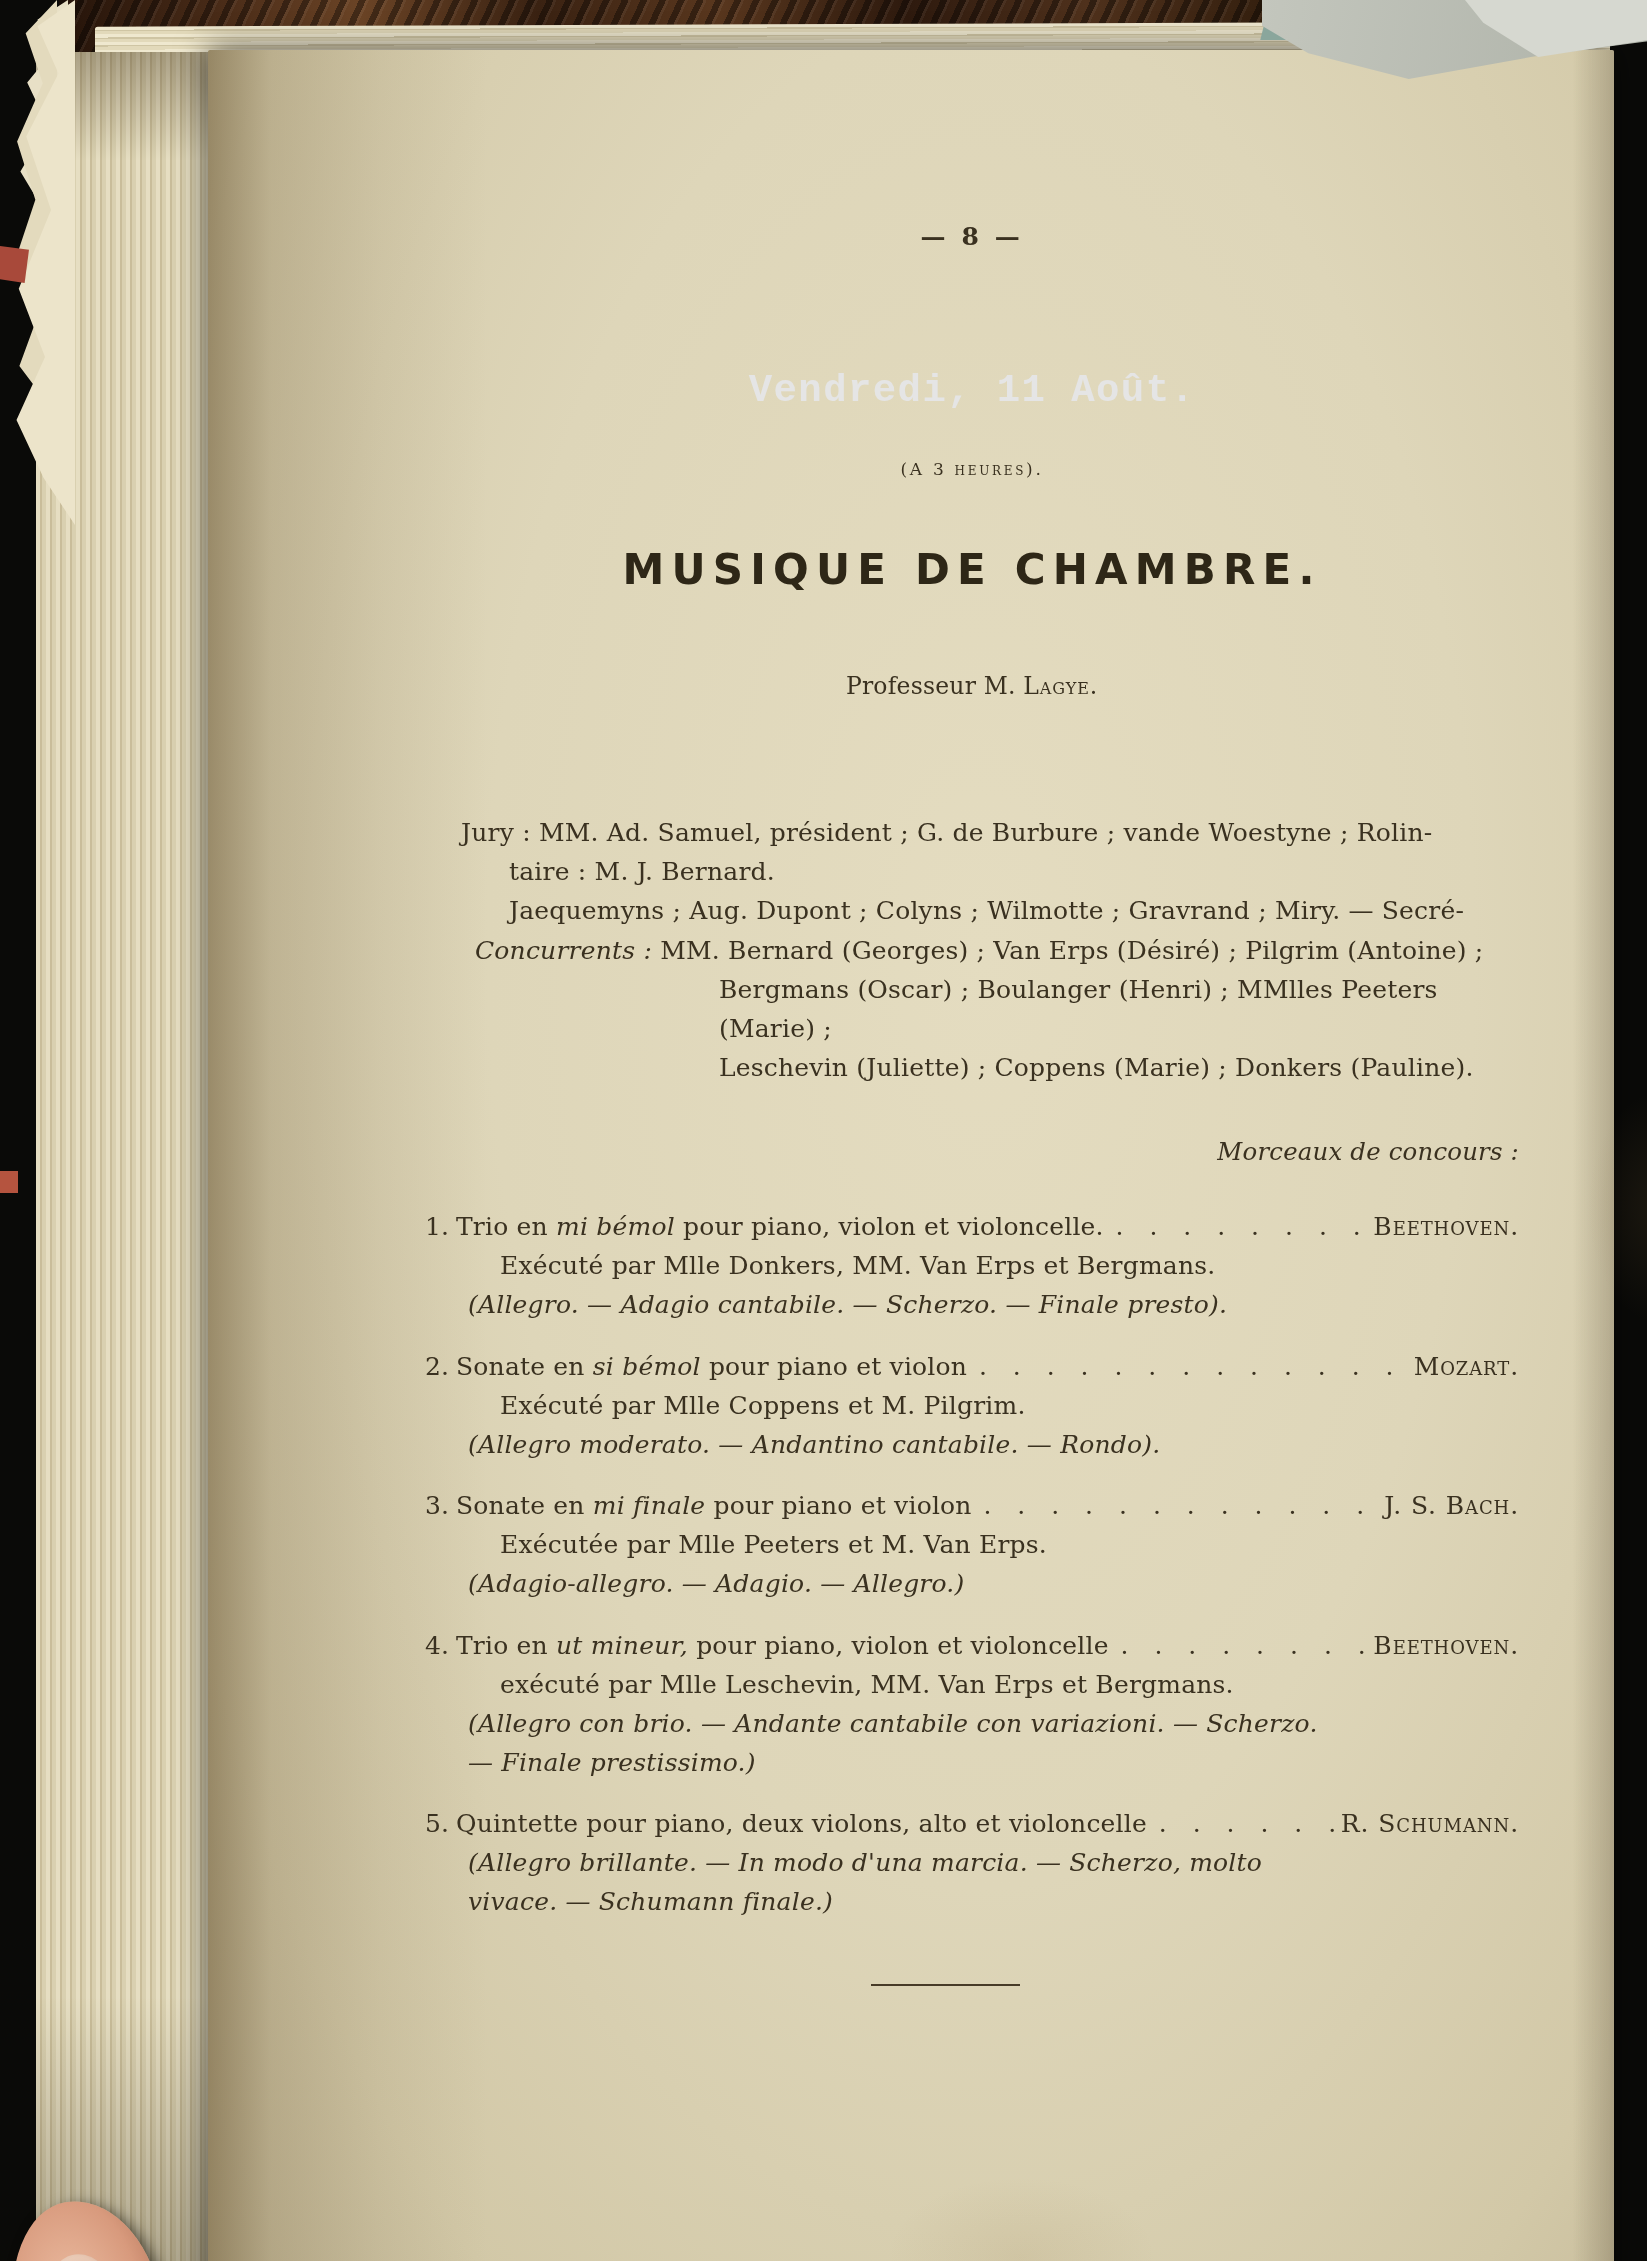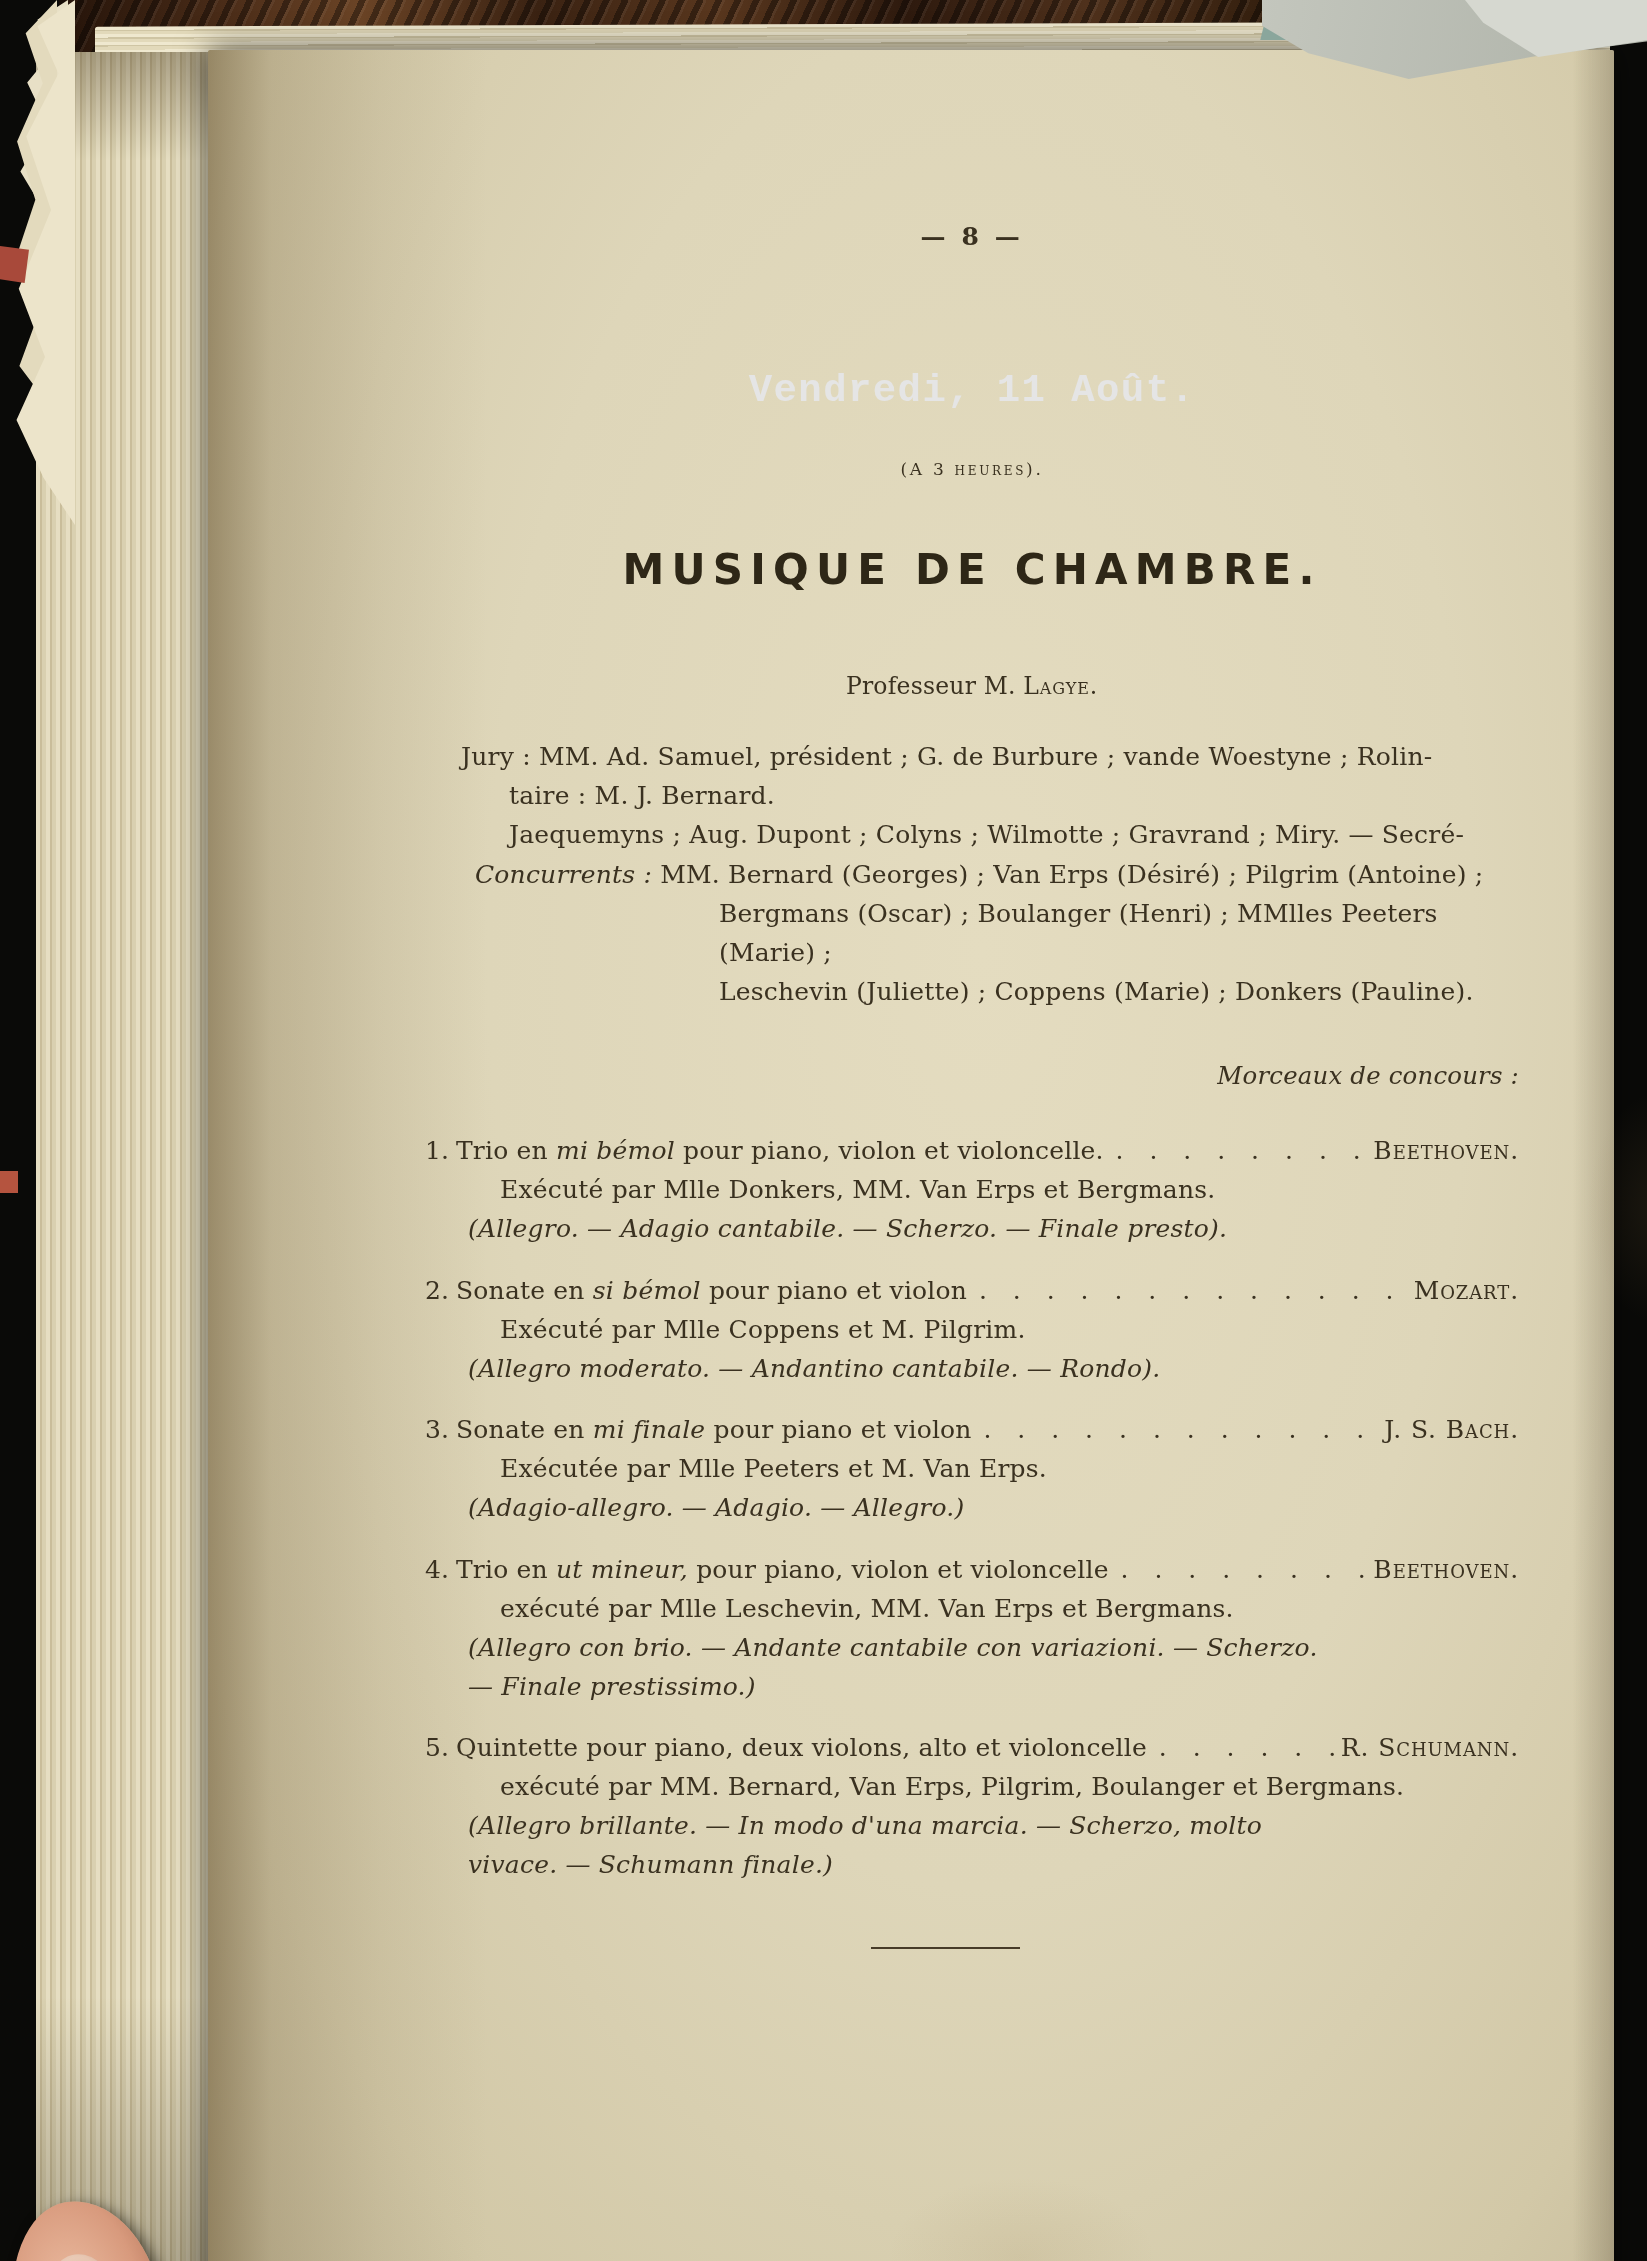--- a/index.html
+++ b/index.html
@@ -89,21 +89,21 @@
   .pgnum{text-align:center;font-weight:600;font-size:25px;letter-spacing:3.6px;}
   .day-title{margin-top:113px;text-align:center;font-weight:700;font-size:39px;line-height:45px;letter-spacing:1.4px;color:#e5e5e5;font-family:Liberation Mono, monospace;}
   .heures{margin-top:42px;text-align:center;font-variant:small-caps;font-size:17px;line-height:27px;letter-spacing:2.7px;}
   .musique{
     margin-top:62px;text-align:center;
     font-family:"DejaVu Sans","Liberation Sans",sans-serif;
     font-weight:600;font-size:42px;line-height:50px;letter-spacing:7.2px;color:#2e2717;
   }
   .prof{margin-top:77px;text-align:center;font-size:23.5px;line-height:29px;}
   .prof .sc{font-variant:small-caps;letter-spacing:0.9px;}
-  .jury{margin-top:36px;}
+  .jury{margin-top:112px;}
   .jury .l1{padding-left:36px;}
   .jury .lx{padding-left:84px;}
   .concurrents{margin-top:1px;}
   .concurrents .l1{padding-left:50px;}
   .concurrents .lx{padding-left:294px;}
   .concurrents .lbl{font-style:italic;}
   .morceaux{margin-top:50px;text-align:right;font-style:italic;font-size:24.4px;line-height:29px;}
   .prog-item{margin-top:22.6px;}
   .prog-item.first{margin-top:41px;}
   .pline1{display:flex;align-items:baseline;}
@@ -207,21 +207,20 @@
     <div class="movements">(Allegro con brio. — Andante cantabile con variazioni. — Scherzo. — Finale prestissimo.)</div>
   </div>
 
   <div class="prog-item">
     <div class="pline1">
       <span class="pnum">5.</span>
       <span class="ptitle"><span>Quintette pour piano, deux violons, alto et violoncelle</span><span class="it"></span><span></span></span>
       <span class="dots">. . . . . . . . . . . . . . . . . . . .</span>
       <span class="composer">R. Schumann.</span>
     </div>
-    <div class="performers">exécuté par MM. Bernard, Van Erps, Pilgrim, Boulanger et Bergmans.</div>
     <div class="movements">(Allegro brillante. — In modo d'una marcia. — Scherzo, molto vivace. — Schumann finale.)</div>
   </div>
 
   <hr class="end-rule">
 
 </div>
 
 <div class="thumb">
   <div class="thumb-nail"></div>
 </div>

